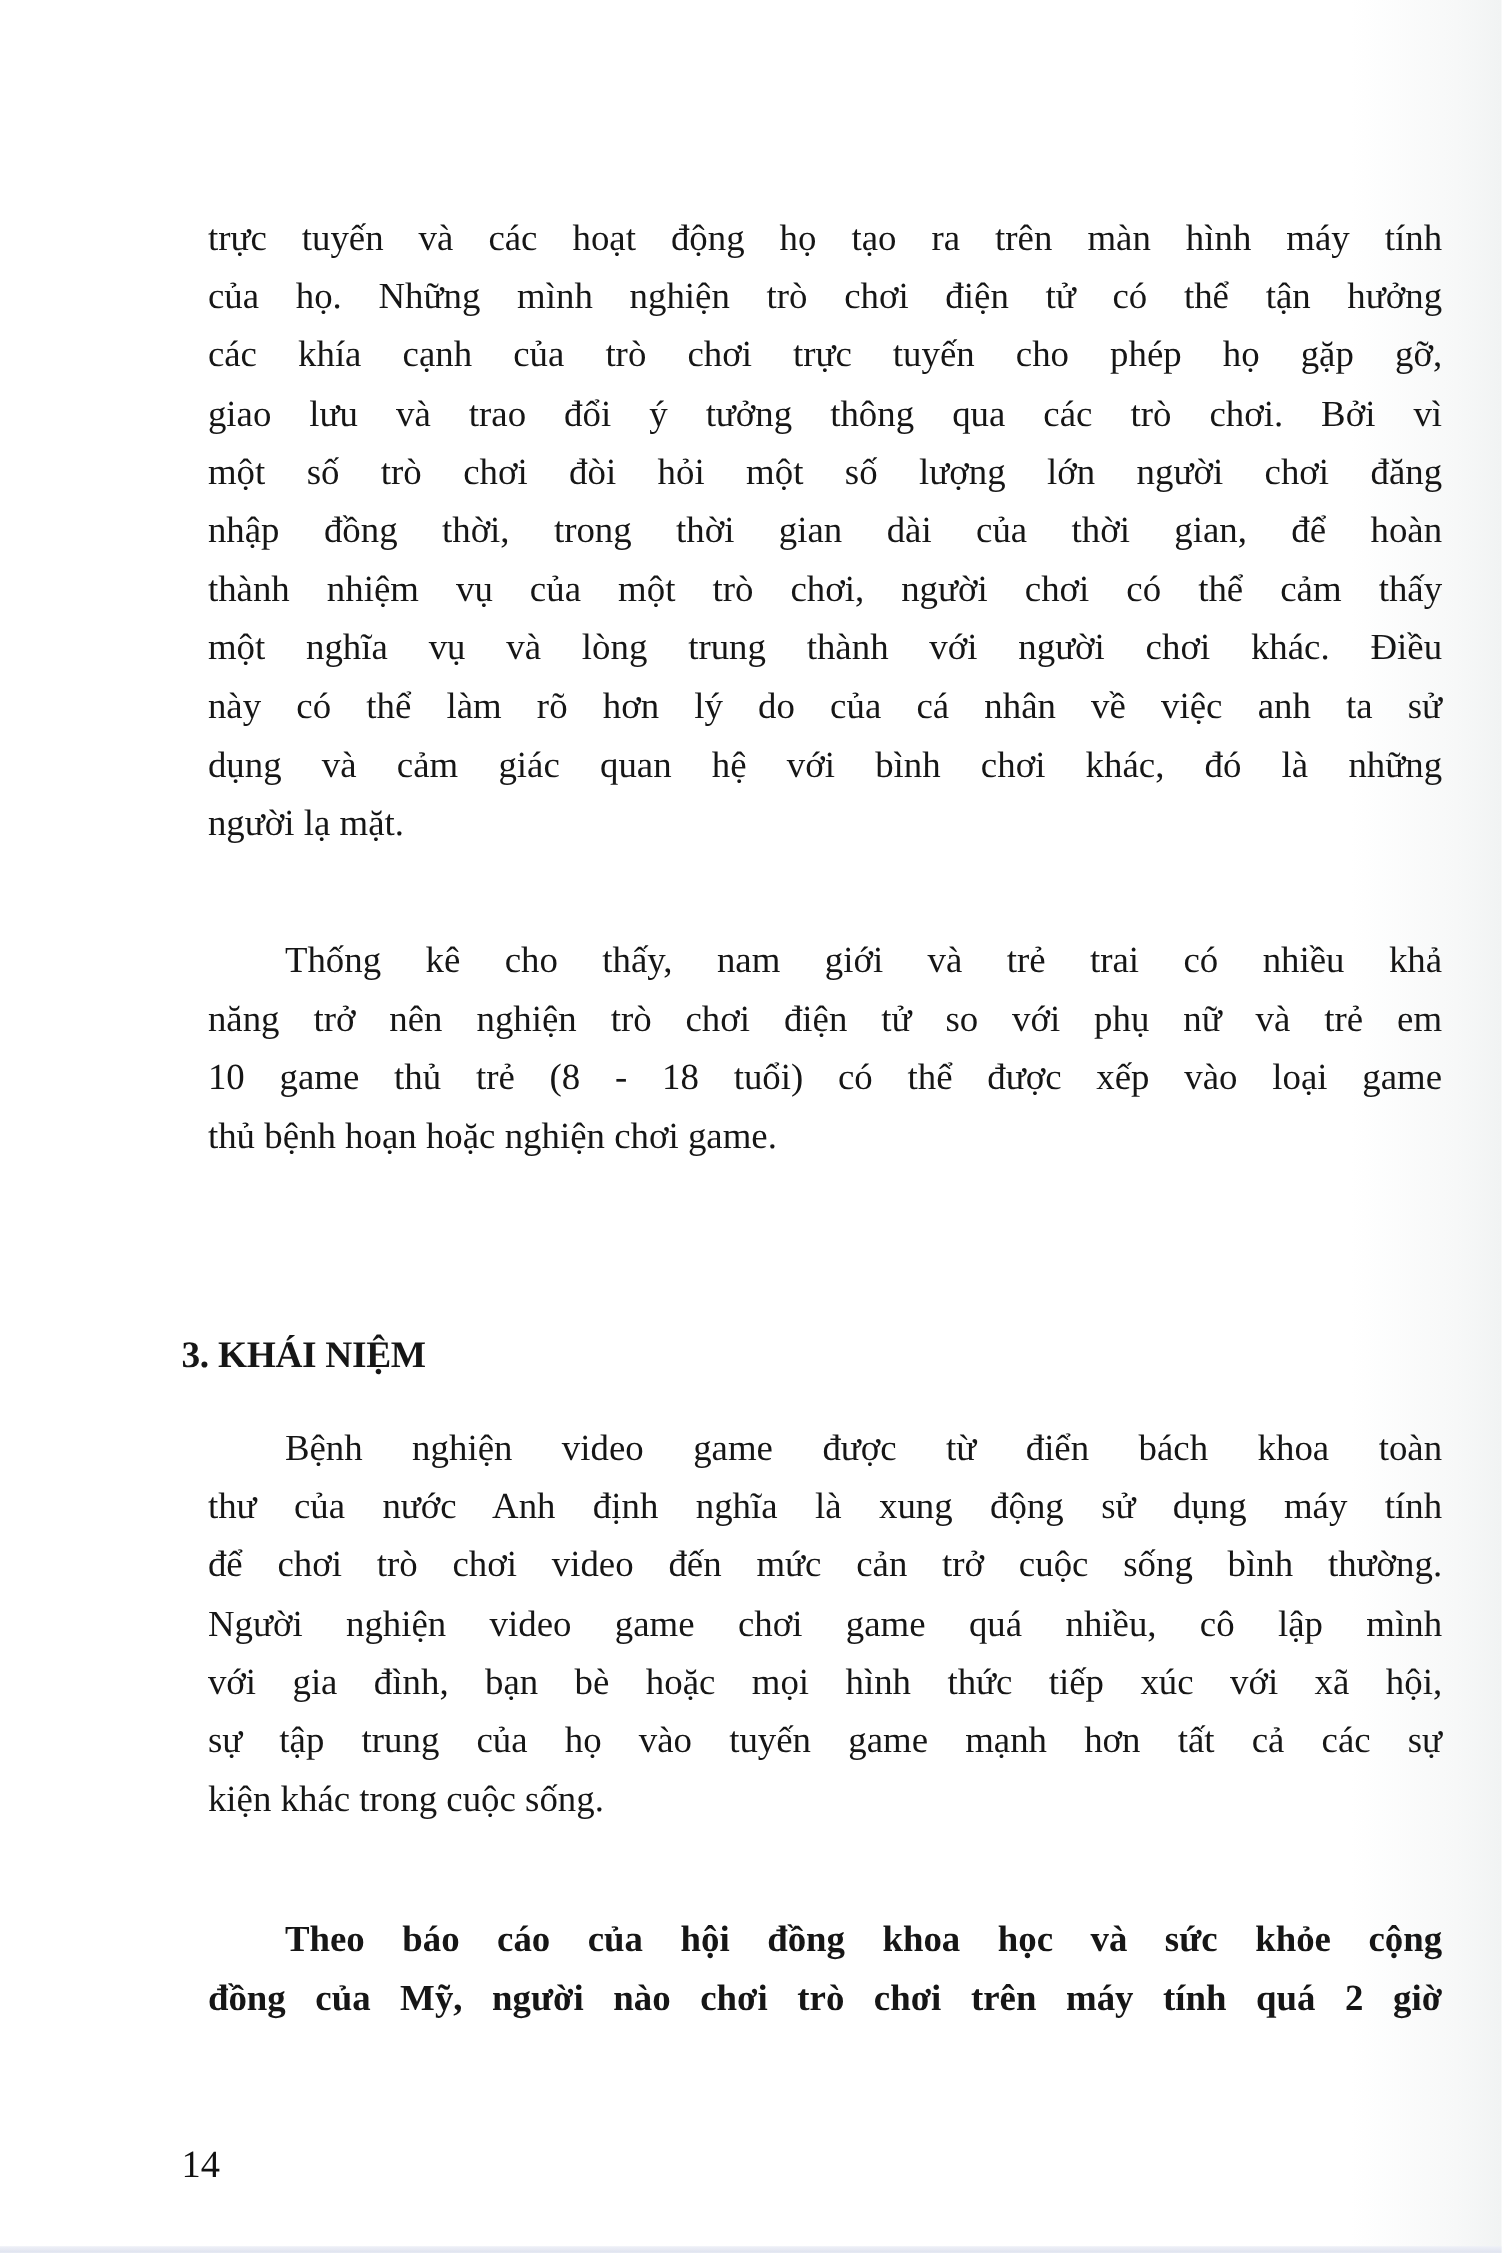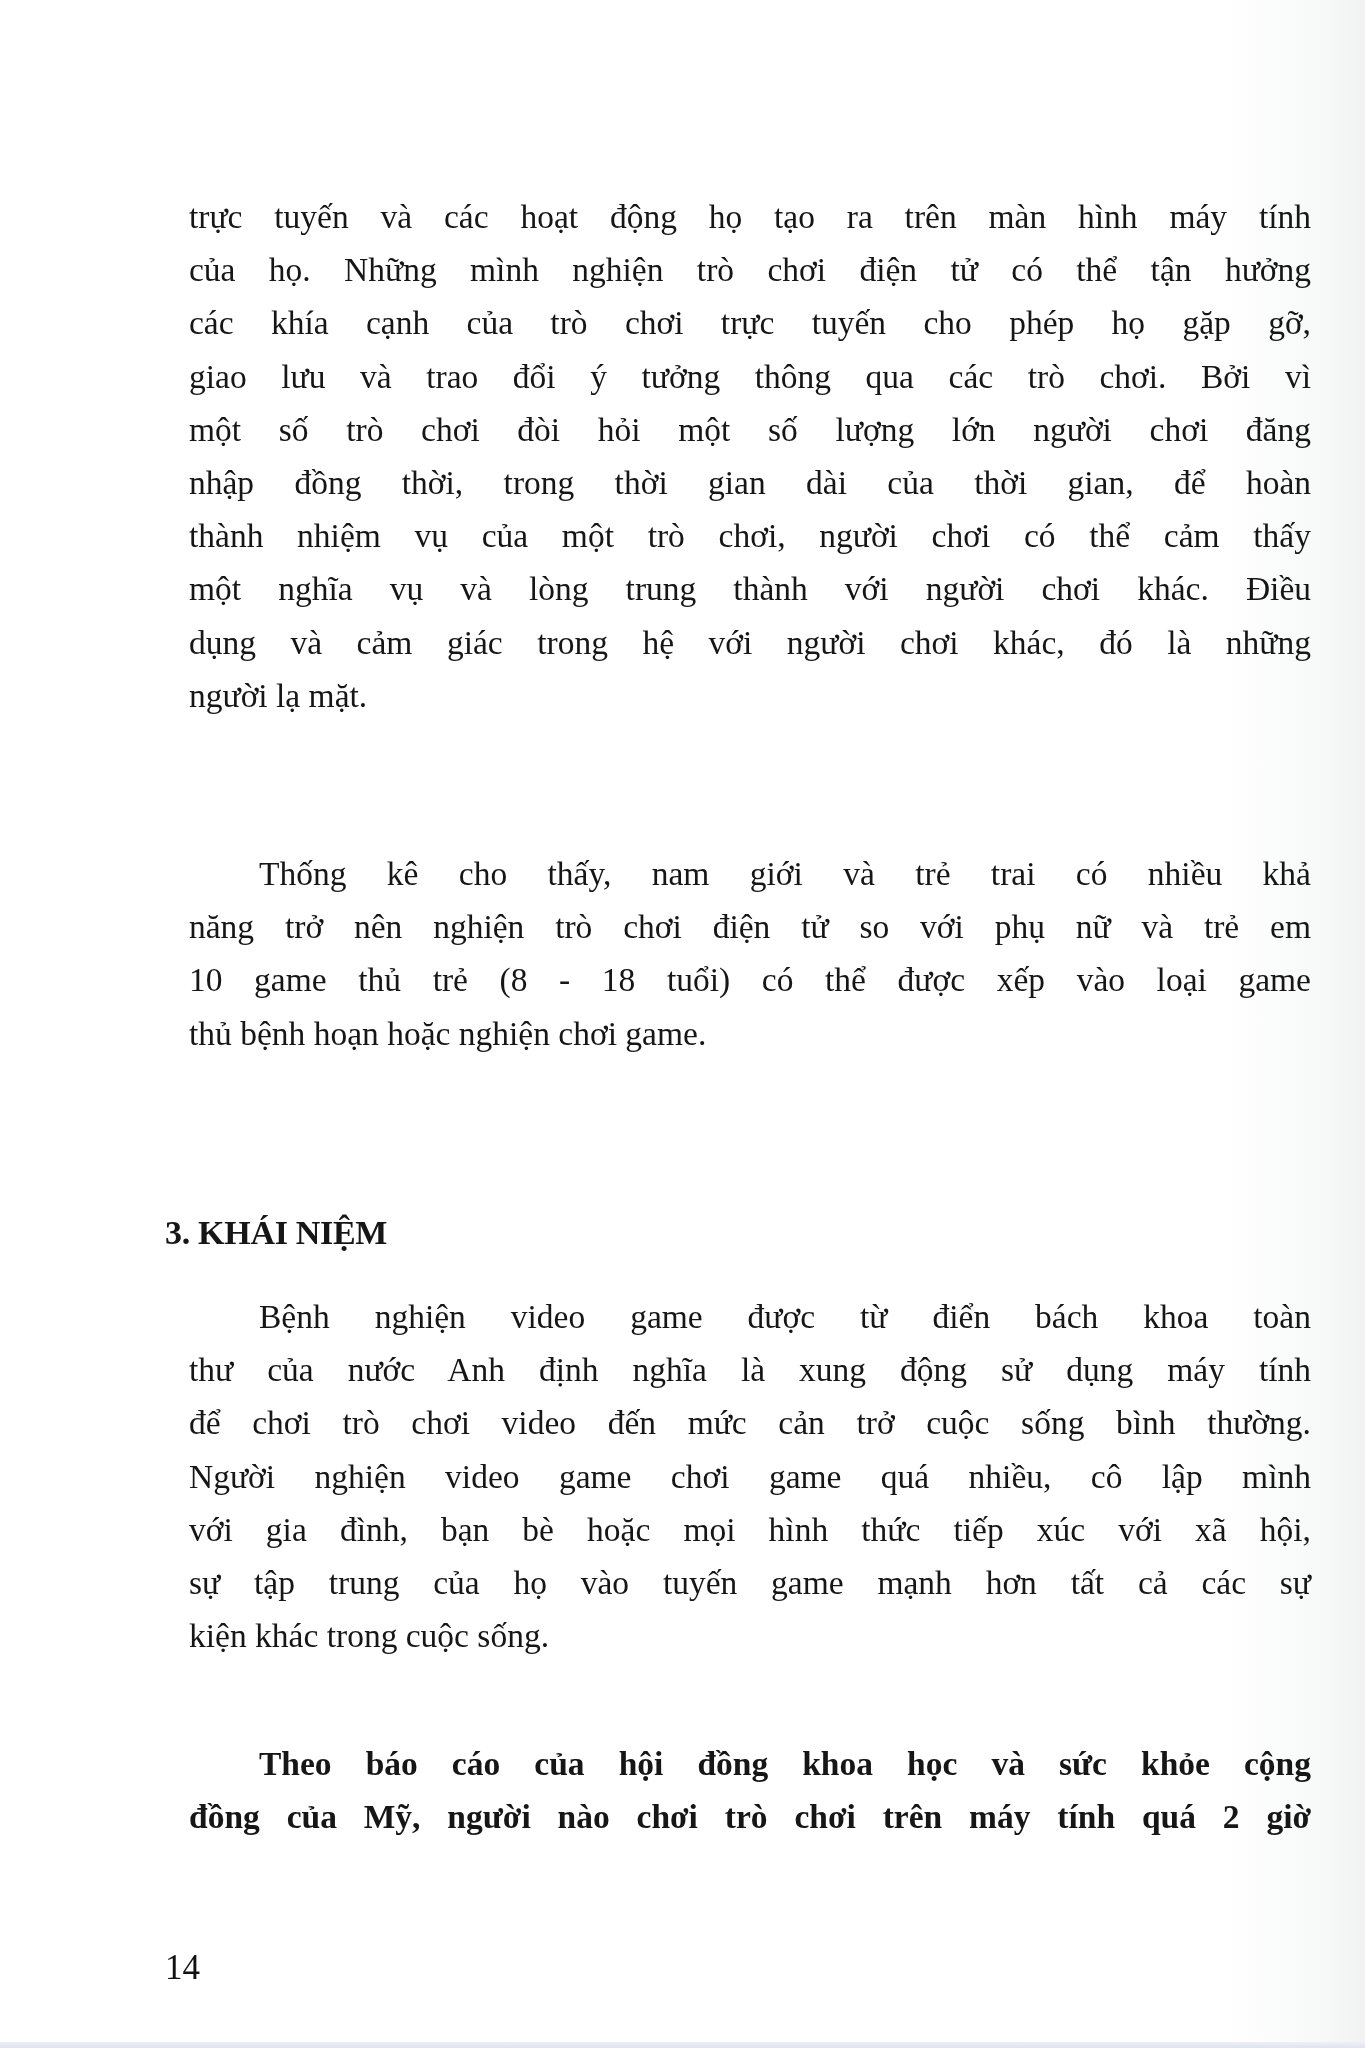--- a/index.html
+++ b/index.html
@@ -83,21 +83,22 @@
 
   <div class="text-block" id="para1">
     <span class="line">trực tuyến và các hoạt động họ tạo ra trên màn hình máy tính</span>
     <span class="line">của họ. Những mình nghiện trò chơi điện tử có thể tận hưởng</span>
     <span class="line">các khía cạnh của trò chơi trực tuyến cho phép họ gặp gỡ,</span>
     <span class="line">giao lưu và trao đổi ý tưởng thông qua các trò chơi. Bởi vì</span>
     <span class="line">một số trò chơi đòi hỏi một số lượng lớn người chơi đăng</span>
     <span class="line">nhập đồng thời, trong thời gian dài của thời gian, để hoàn</span>
     <span class="line">thành nhiệm vụ của một trò chơi, người chơi có thể cảm thấy</span>
     <span class="line">một nghĩa vụ và lòng trung thành với người chơi khác. Điều</span>
-    <span class="line">dụng và cảm giác trong hệ với người chơi khác, đó là những</span>
+    <span class="line">này có thể làm rõ hơn lý do của cá nhân về việc anh ta sử</span>
+    <span class="line">dụng và cảm giác quan hệ với bình chơi khác, đó là những</span>
     <span class="line last">người lạ mặt.</span>
   </div>
 
   <div class="text-block" id="para2">
     <span class="line indent">Thống kê cho thấy, nam giới và trẻ trai có nhiều khả</span>
     <span class="line">năng trở nên nghiện trò chơi điện tử so với phụ nữ và trẻ em</span>
     <span class="line">10 game thủ trẻ (8 - 18 tuổi) có thể được xếp vào loại game</span>
     <span class="line last">thủ bệnh hoạn hoặc nghiện chơi game.</span>
   </div>
 

